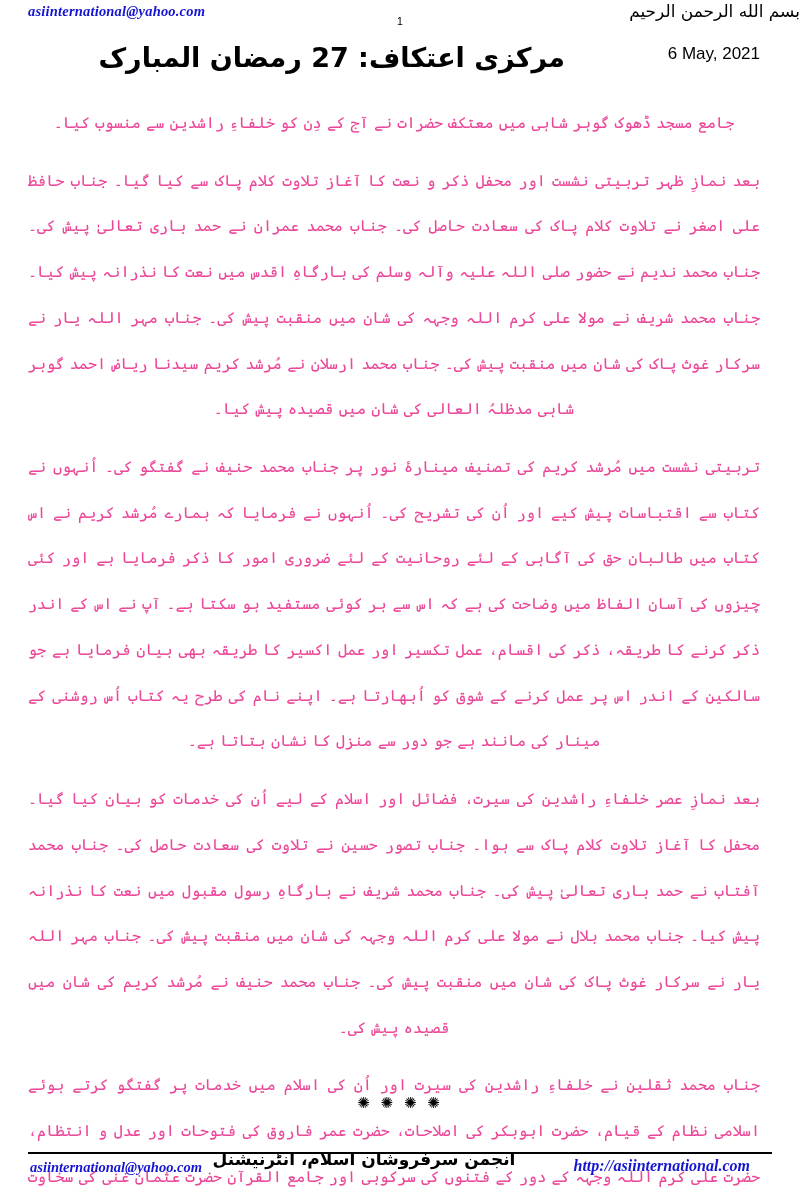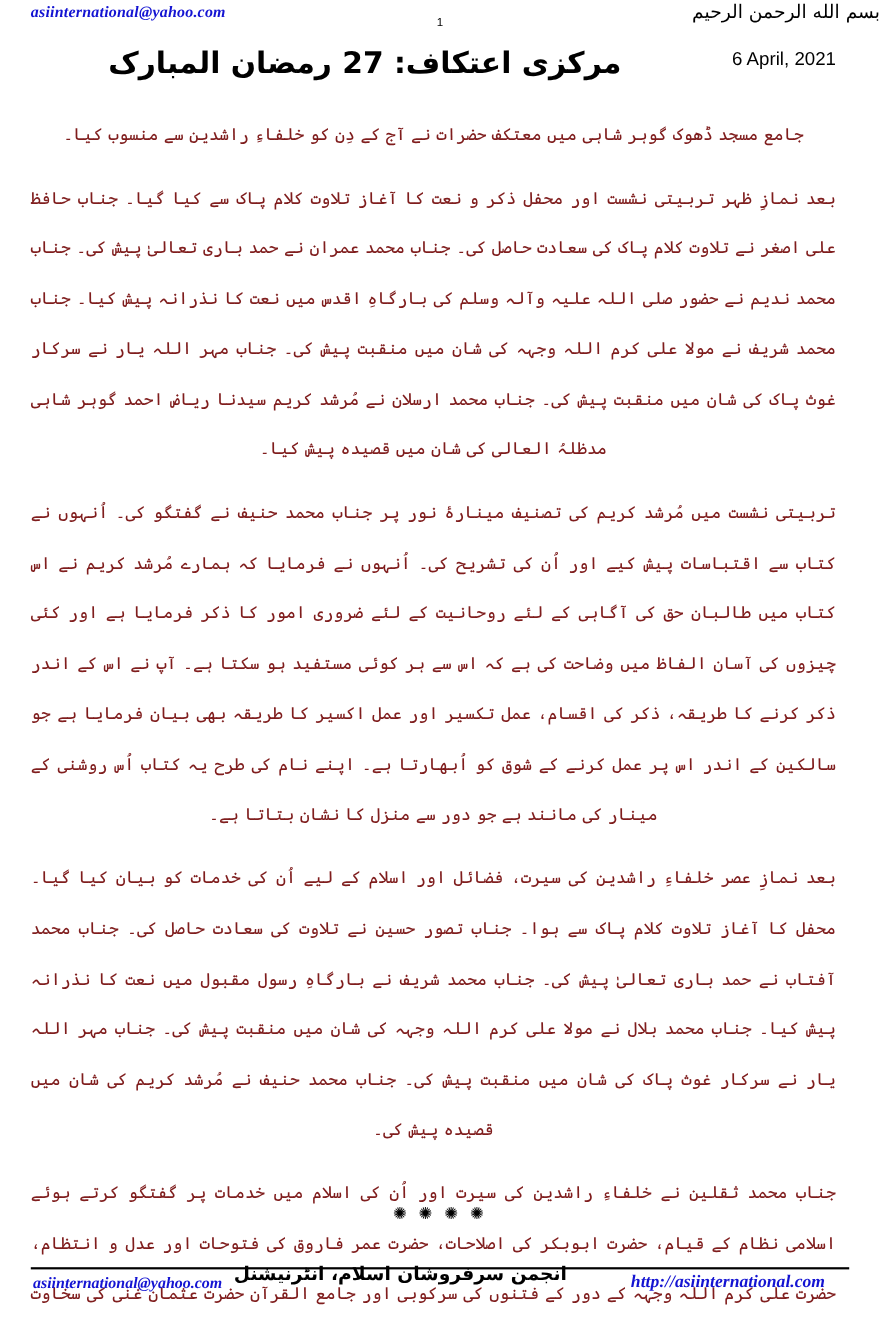--- a/index.html
+++ b/index.html
@@ -98,24 +98,24 @@
     top: 100px;
     right: 40px;
     left: 28px;
     direction: rtl;
   }
   .para {
     margin: 0 0 12px 0;
     direction: rtl;
     text-align: justify;
     text-align-last: center;
-    font-family: Liberation Serif, serif;
+    font-family: Liberation Sans, sans-serif;
     font-size: 15.5px;
     line-height: 2.95;
-    color: #7f1d1d;
+    color: #ec4899;
     word-spacing: 1px;
   }
   .para.lead {
     text-indent: 0;
   }
 
   
   .ornaments {
     position: absolute;
     top: 1096px;
@@ -192,21 +192,21 @@
 <div class="page">
 
   <div class="masthead">
     <div class="email-top">asiinternational@yahoo.com</div>
     <div class="bismillah">بسم الله الرحمن الرحیم</div>
     <div class="page-number">1</div>
   </div>
 
   <div class="title-row">
     <div class="doc-title">مرکزی اعتکاف: 27 رمضان المبارک</div>
-    <div class="doc-date">6 April, 2021</div>
+    <div class="doc-date">6 May, 2021</div>
   </div>
 
   <div class="body-area">
     <p class="para lead">جامع مسجد ڈھوک گوہر شاہی میں معتکف حضرات نے آج کے دِن کو خلفاءِ راشدین سے منسوب کیا۔</p>
     <p class="para">بعد نمازِ ظہر تربیتی نشست اور محفل ذکر و نعت کا آغاز تلاوت کلام پاک سے کیا گیا۔ جناب حافظ علی اصغر نے تلاوت کلام پاک کی سعادت حاصل کی۔ جناب محمد عمران نے حمد باری تعالیٰ پیش کی۔ جناب محمد ندیم نے حضور صلی اللہ علیہ وآلہ وسلم کی بارگاہِ اقدس میں نعت کا نذرانہ پیش کیا۔ جناب محمد شریف نے مولا علی کرم اللہ وجہہ کی شان میں منقبت پیش کی۔ جناب مہر اللہ یار نے سرکار غوث پاک کی شان میں منقبت پیش کی۔ جناب محمد ارسلان نے مُرشد کریم سیدنا ریاض احمد گوہر شاہی مدظلہُ العالی کی شان میں قصیدہ پیش کیا۔</p>
     <p class="para">تربیتی نشست میں مُرشد کریم کی تصنیف مینارۂ نور پر جناب محمد حنیف نے گفتگو کی۔ اُنہوں نے کتاب سے اقتباسات پیش کیے اور اُن کی تشریح کی۔ اُنہوں نے فرمایا کہ ہمارے مُرشد کریم نے اس کتاب میں طالبان حق کی آگاہی کے لئے روحانیت کے لئے ضروری امور کا ذکر فرمایا ہے اور کئی چیزوں کی آسان الفاظ میں وضاحت کی ہے کہ اس سے ہر کوئی مستفید ہو سکتا ہے۔ آپ نے اس کے اندر ذکر کرنے کا طریقہ، ذکر کی اقسام، عمل تکسیر اور عمل اکسیر کا طریقہ بھی بیان فرمایا ہے جو سالکین کے اندر اس پر عمل کرنے کے شوق کو اُبھارتا ہے۔ اپنے نام کی طرح یہ کتاب اُس روشنی کے مینار کی مانند ہے جو دور سے منزل کا نشان بتاتا ہے۔</p>
     <p class="para">بعد نمازِ عصر خلفاءِ راشدین کی سیرت، فضائل اور اسلام کے لیے اُن کی خدمات کو بیان کیا گیا۔ محفل کا آغاز تلاوت کلام پاک سے ہوا۔ جناب تصور حسین نے تلاوت کی سعادت حاصل کی۔ جناب محمد آفتاب نے حمد باری تعالیٰ پیش کی۔ جناب محمد شریف نے بارگاہِ رسول مقبول میں نعت کا نذرانہ پیش کیا۔ جناب محمد بلال نے مولا علی کرم اللہ وجہہ کی شان میں منقبت پیش کی۔ جناب مہر اللہ یار نے سرکار غوث پاک کی شان میں منقبت پیش کی۔ جناب محمد حنیف نے مُرشد کریم کی شان میں قصیدہ پیش کی۔</p>
     <p class="para">جناب محمد ثقلین نے خلفاءِ راشدین کی سیرت اور اُن کی اسلام میں خدمات پر گفتگو کرتے ہوئے اسلامی نظام کے قیام، حضرت ابوبکر کی اصلاحات، حضرت عمر فاروق کی فتوحات اور عدل و انتظام، حضرت علی کرم اللہ وجہہ کے دور کے فتنوں کی سرکوبی اور جامع القرآن حضرت عثمان غنی کی سخاوت اور مسلمانوں کے لیے خدمات کو تفصیلی بیان کیا۔ حضور پاک کے لیے ان صحابہ کی محبت اور ان کے لئے حضور علیہ الصلاۃ والسلام کی احادیث کو بیان فرمایا۔</p>
   </div>
 

